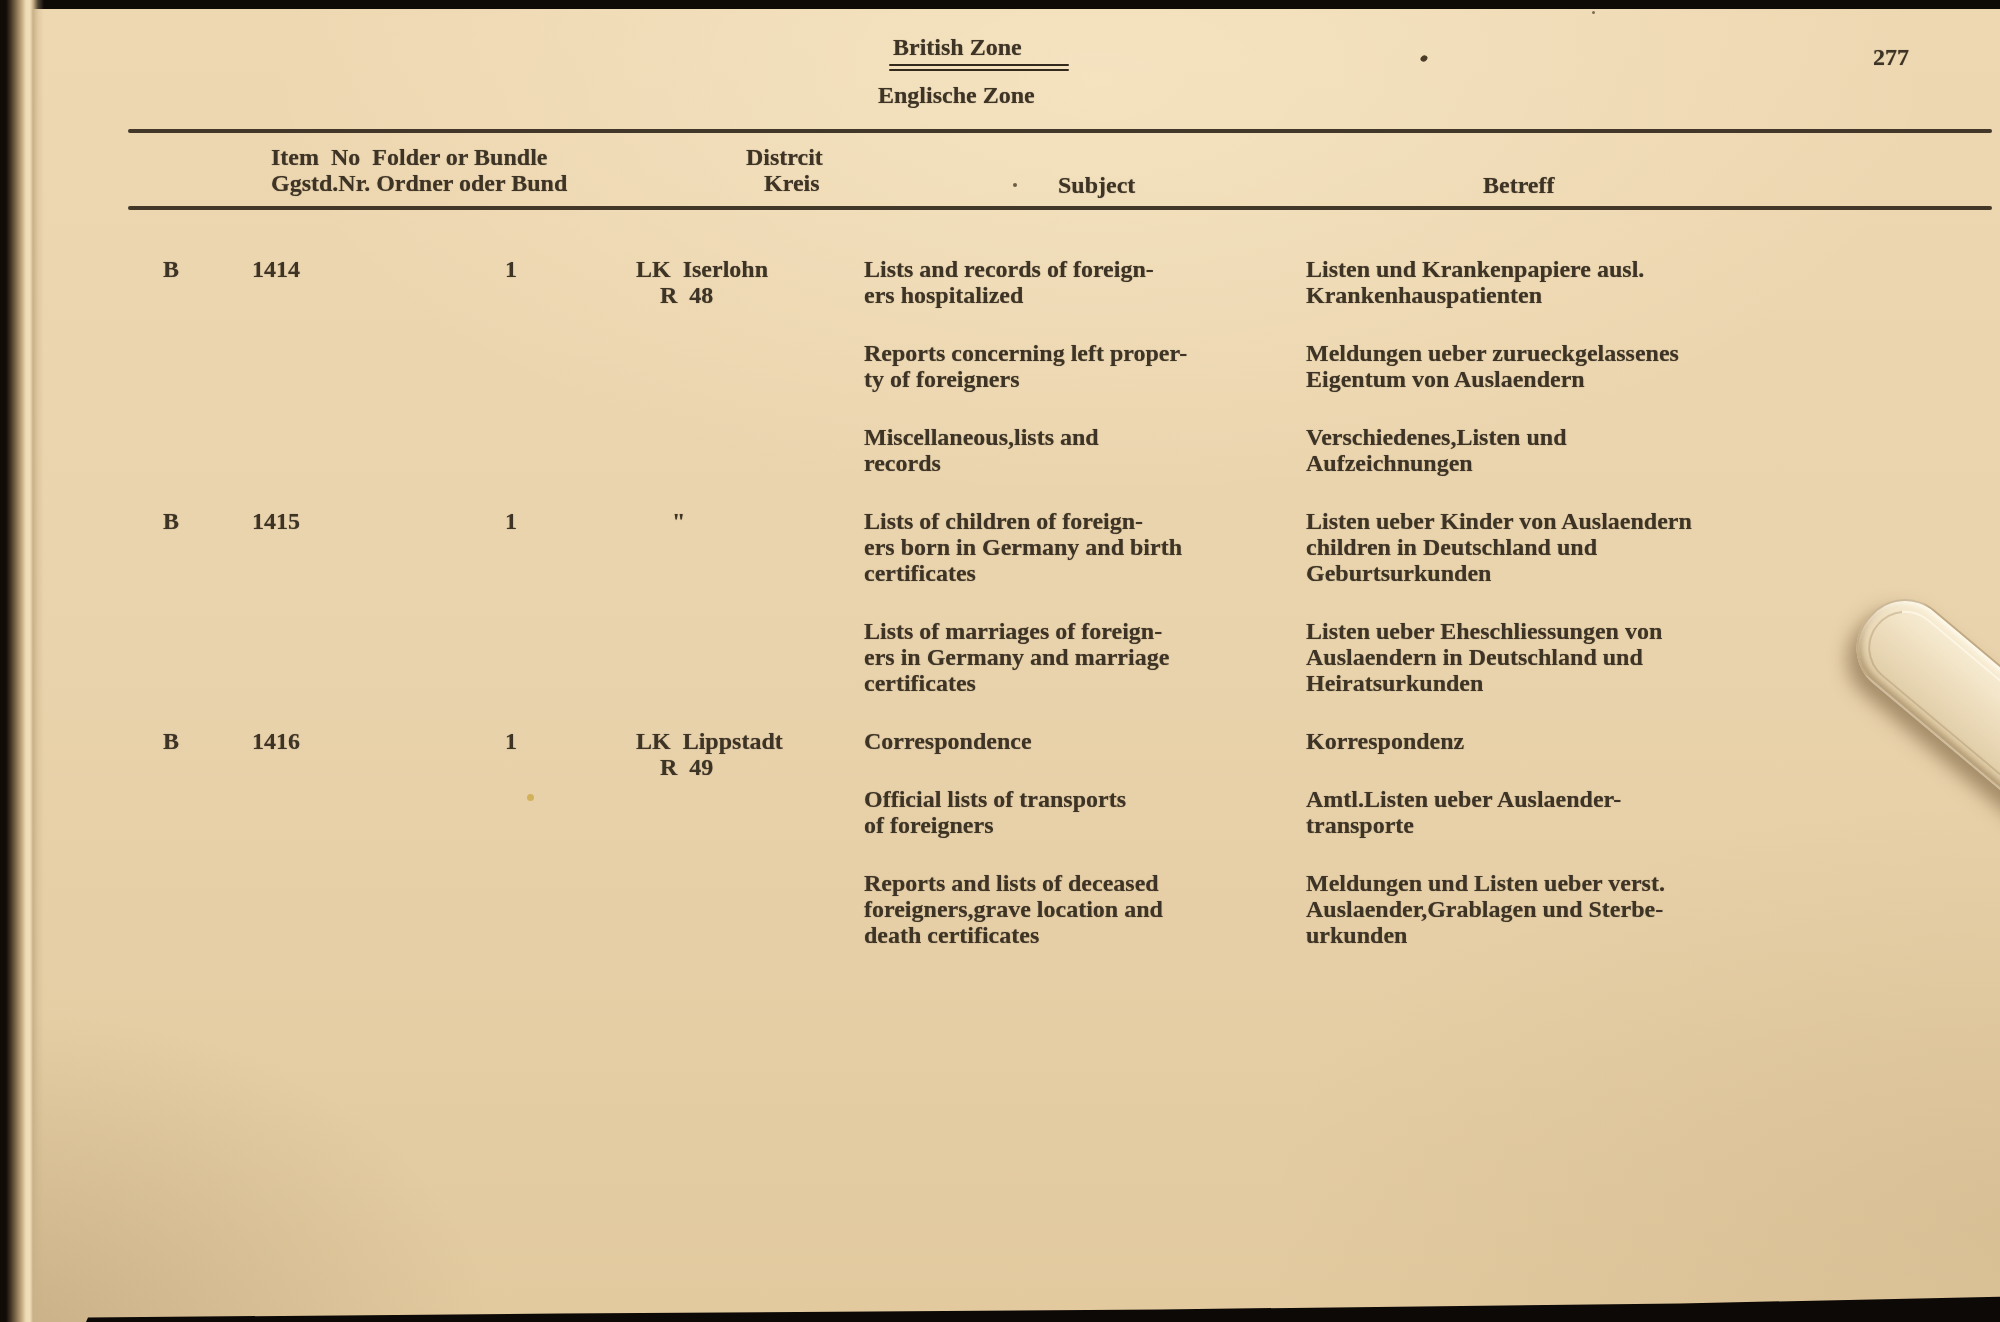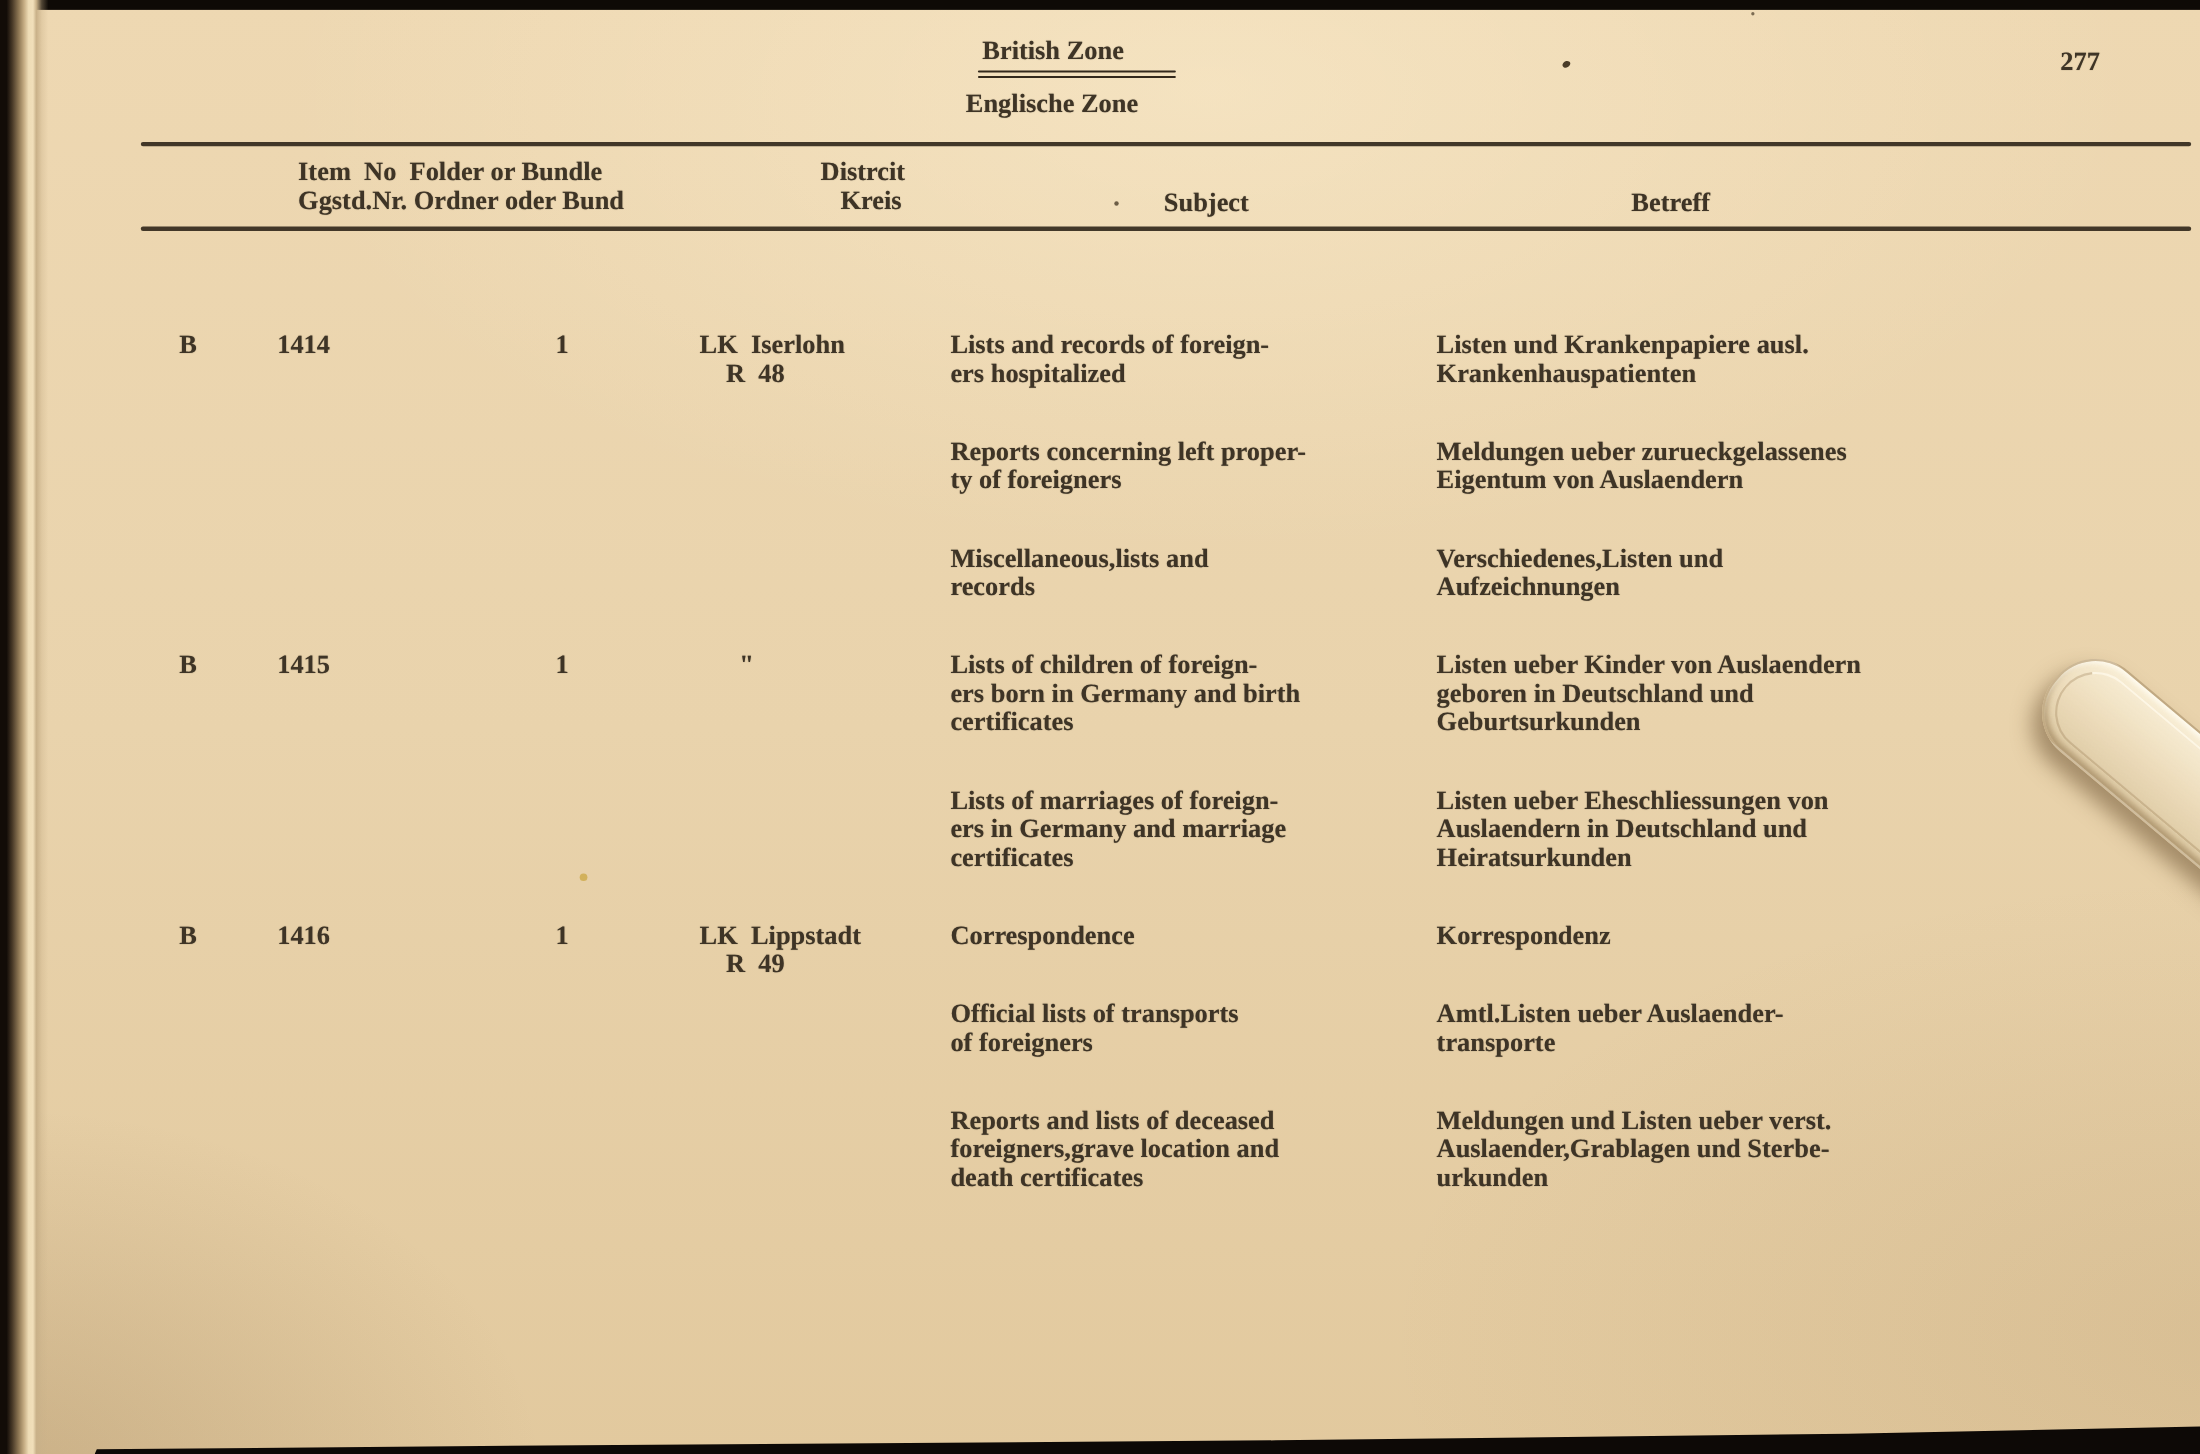--- a/index.html
+++ b/index.html
@@ -55,21 +55,21 @@
   
   .content{position:absolute;left:0;top:256px;width:2000px;}
   .entry{position:relative;margin-bottom:32px;}
   .cell{position:absolute;top:0;font-size:24px;line-height:26px;white-space:pre;text-shadow:0 0 1px rgba(62,52,38,0.55);}
   .c-series{left:163px;}
   .c-item{left:252px;}
   .c-folder{left:505px;}
   .c-district{left:636px;}
   .c-subject{
     display:block;margin-left:864px;width:470px;
-    font-size:24px;line-height:26px;white-space:pre;text-shadow:0 0 1px rgba(62,52,38,0.55);margin-top:45px;
+    font-size:24px;line-height:26px;white-space:pre;text-shadow:0 0 1px rgba(62,52,38,0.55);
   }
   .c-betreff{left:1306px;width:600px;}
   
   .speck{position:absolute;background:#4a3c28;border-radius:50%;}
   .speck-1{left:1421px;top:55px;width:6px;height:7px;transform:rotate(35deg);border-radius:60% 40% 60% 40%;}
   .speck-2{left:1013px;top:183px;width:4px;height:4px;opacity:0.8;}
   .speck-3{left:527px;top:794px;width:7px;height:7px;background:#c9a43a;opacity:0.7;}
   .speck-4{left:1592px;top:11px;width:3px;height:3px;opacity:0.7;}
   
   .clip{
@@ -140,21 +140,21 @@
 
     <div class="entry">
       <span class="cell c-series">B</span>
       <span class="cell c-item">1415</span>
       <span class="cell c-folder">1</span>
       <span class="cell c-district">      "</span>
       <div class="c-subject">Lists of children of foreign-
 ers born in Germany and birth
 certificates</div>
       <div class="cell c-betreff">Listen ueber Kinder von Auslaendern
-geboren in Deutschland und
+children in Deutschland und
 Geburtsurkunden</div>
     </div>
     <div class="entry">
       <div class="c-subject">Lists of marriages of foreign-
 ers in Germany and marriage
 certificates</div>
       <div class="cell c-betreff">Listen ueber Eheschliessungen von
 Auslaendern in Deutschland und
 Heiratsurkunden</div>
     </div>

